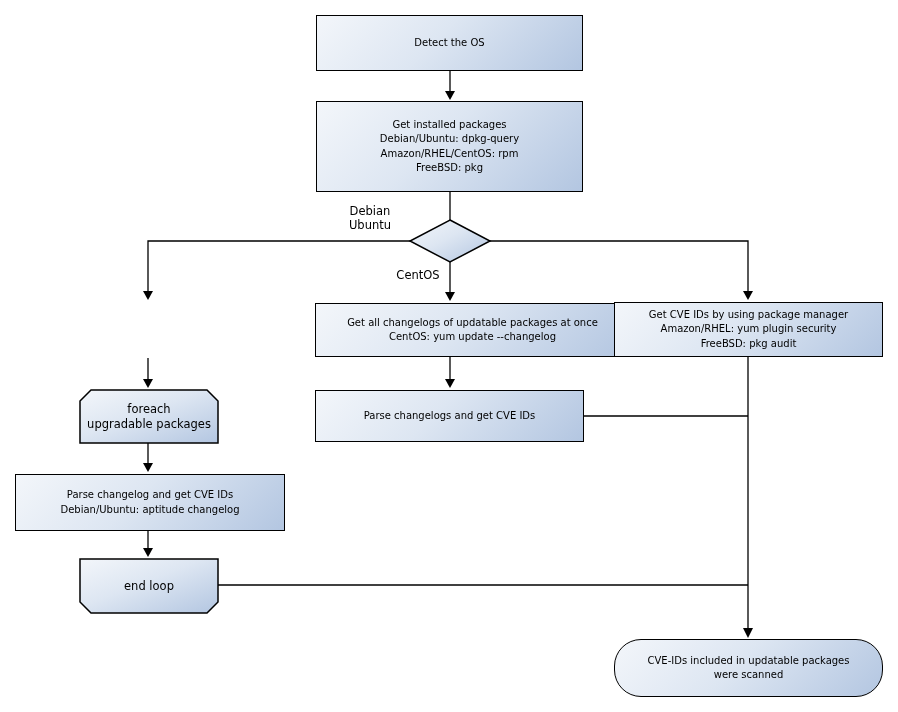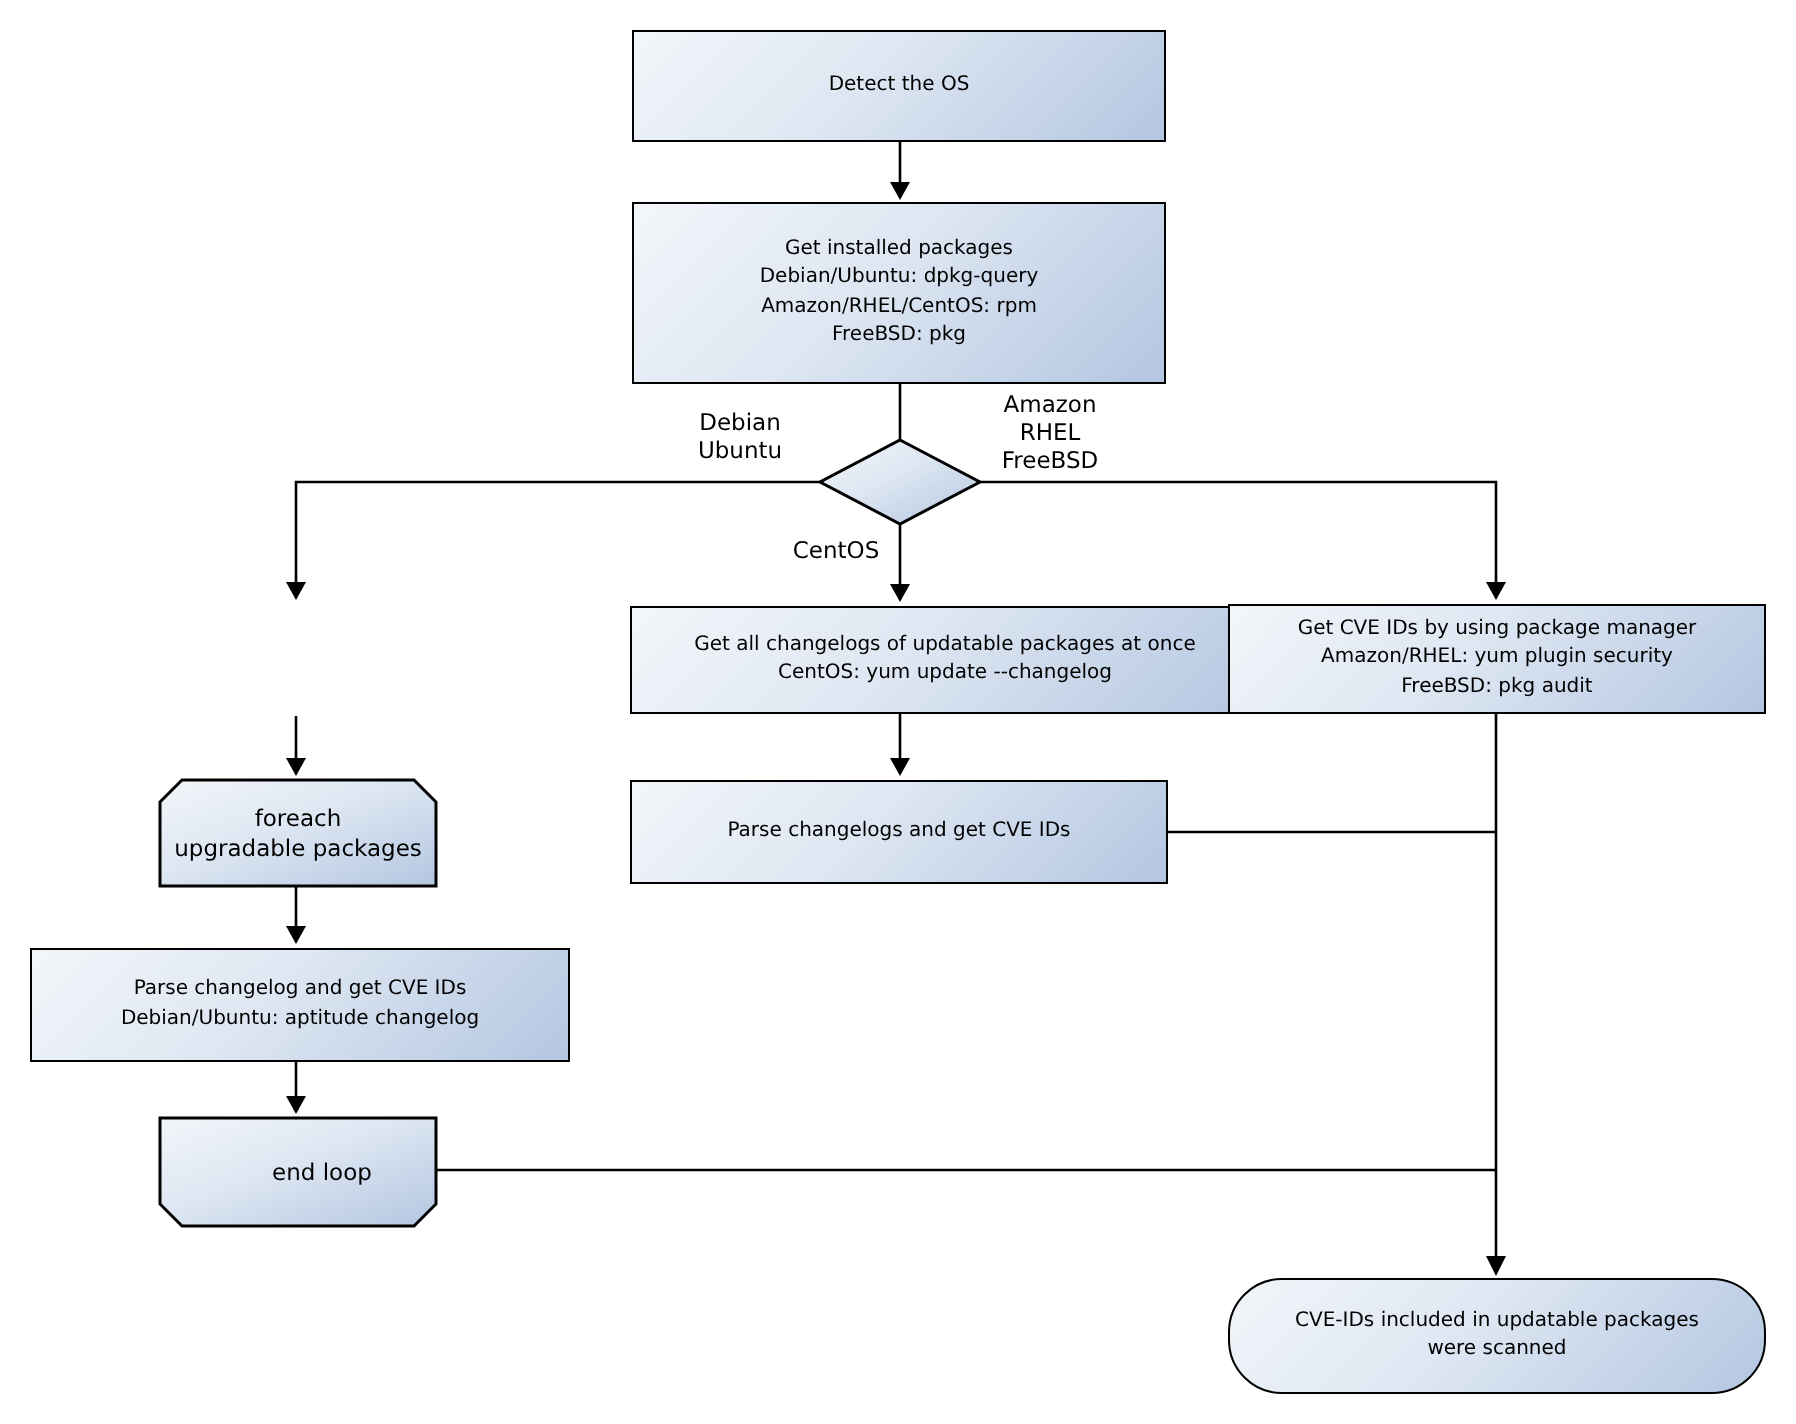--- a/index.html
+++ b/index.html
@@ -149,32 +149,27 @@
   <div class="node" style="left:614px; top:639px; width:269px; height:58px;border-radius:27px;">
     <div class="line">CVE-IDs included in updatable packages</div>
     <div class="line">were scanned</div>
   </div>
 
   <div class="shape-text" style="left:80px; top:390px; width:138px; height:53px;">
     <div class="line">foreach</div>
     <div class="line">upgradable  packages</div>
   </div>
 
-  <div class="shape-text" style="left:92px; top:559px; width:138px; height:54px;">
+  <div class="shape-text" style="left:80px; top:559px; width:138px; height:54px;">
     <div class="line">end loop</div>
   </div>
 
   <div class="edge-label" style="left:335px; top:204px; width:70px;">
     <div class="line">Debian</div>
     <div class="line">Ubuntu</div>
   </div>
 
-  <div class="edge-label" style="left:494px; top:195px; width:62px;">
-    <div class="line">Amazon</div>
-    <div class="line">RHEL</div>
-    <div class="line">FreeBSD</div>
-  </div>
 
   <div class="edge-label" style="left:386px; top:268px; width:64px;">
     <div class="line">CentOS</div>
   </div>
 
 </div>
 
 </body></html>

